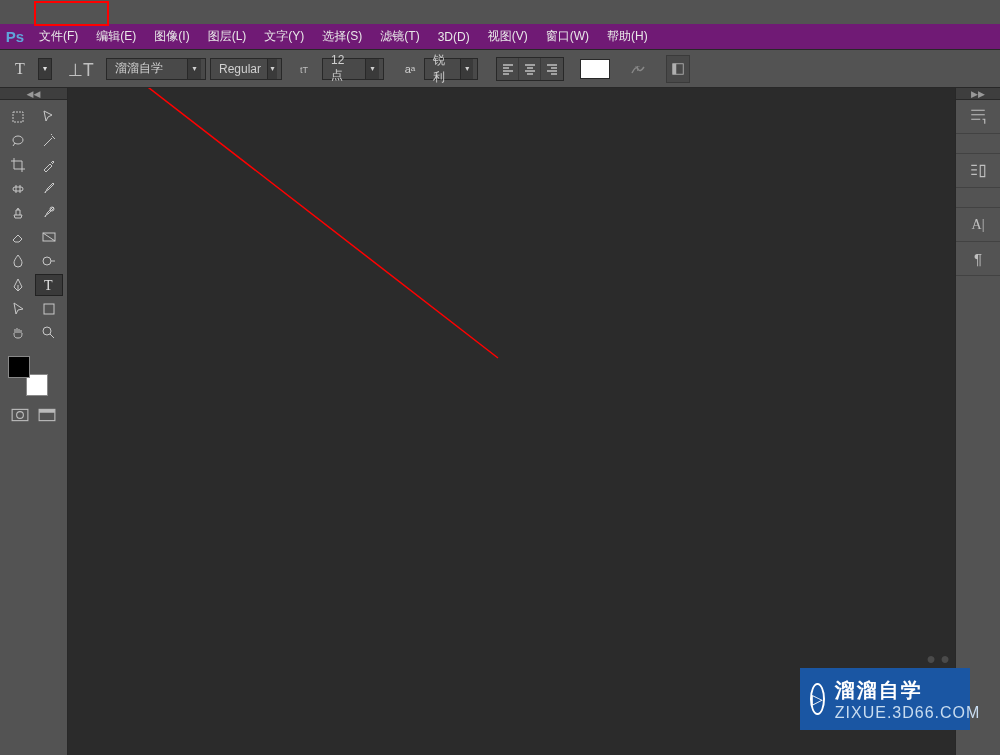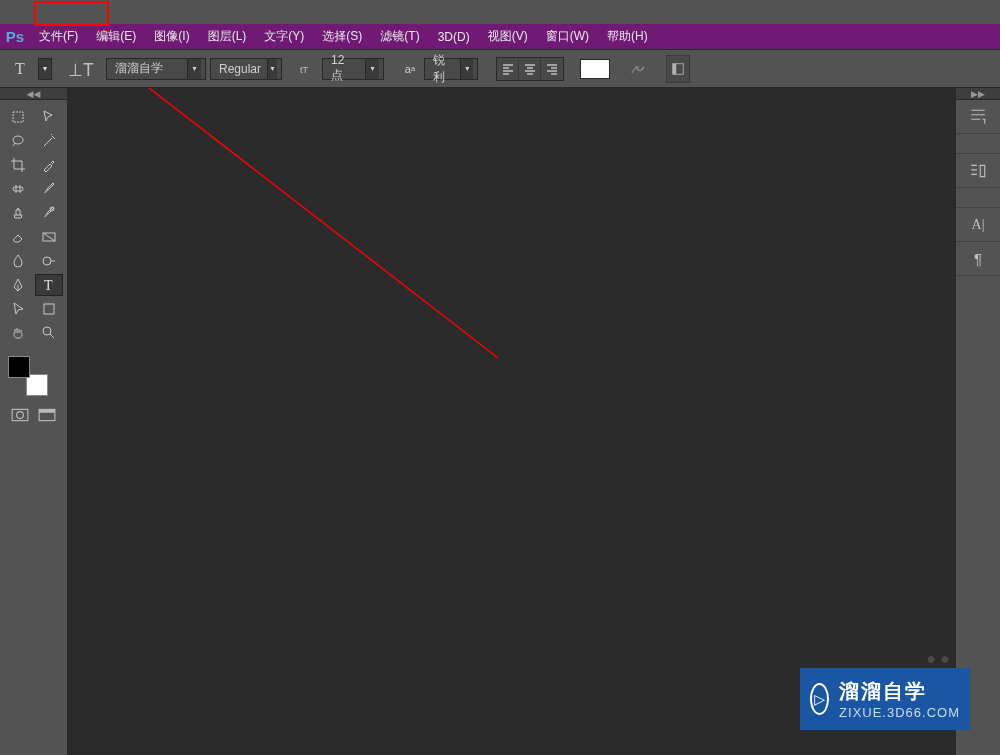--- a/index.html
+++ b/index.html
@@ -268,21 +268,21 @@
       justify-content: center;
       color: #fff;
       font-size: 14px;
     }
     .wm-text {
       display: flex;
       flex-direction: column;
       color: #fff;
     }
     .wm-title { font-size: 20px; font-weight: bold; letter-spacing: 2px; }
-    .wm-url { font-size: 13px; letter-spacing: 1px; color: #c8dcf0; }
+    .wm-url { font-size: 16px; letter-spacing: 1px; color: #c8dcf0; }
     .peek {
       position: absolute;
       right: 50px;
       bottom: 87px;
       font-size: 16px;
       color: #4a4a4a;
       z-index: 199;
     }
   </style>
 </head>

